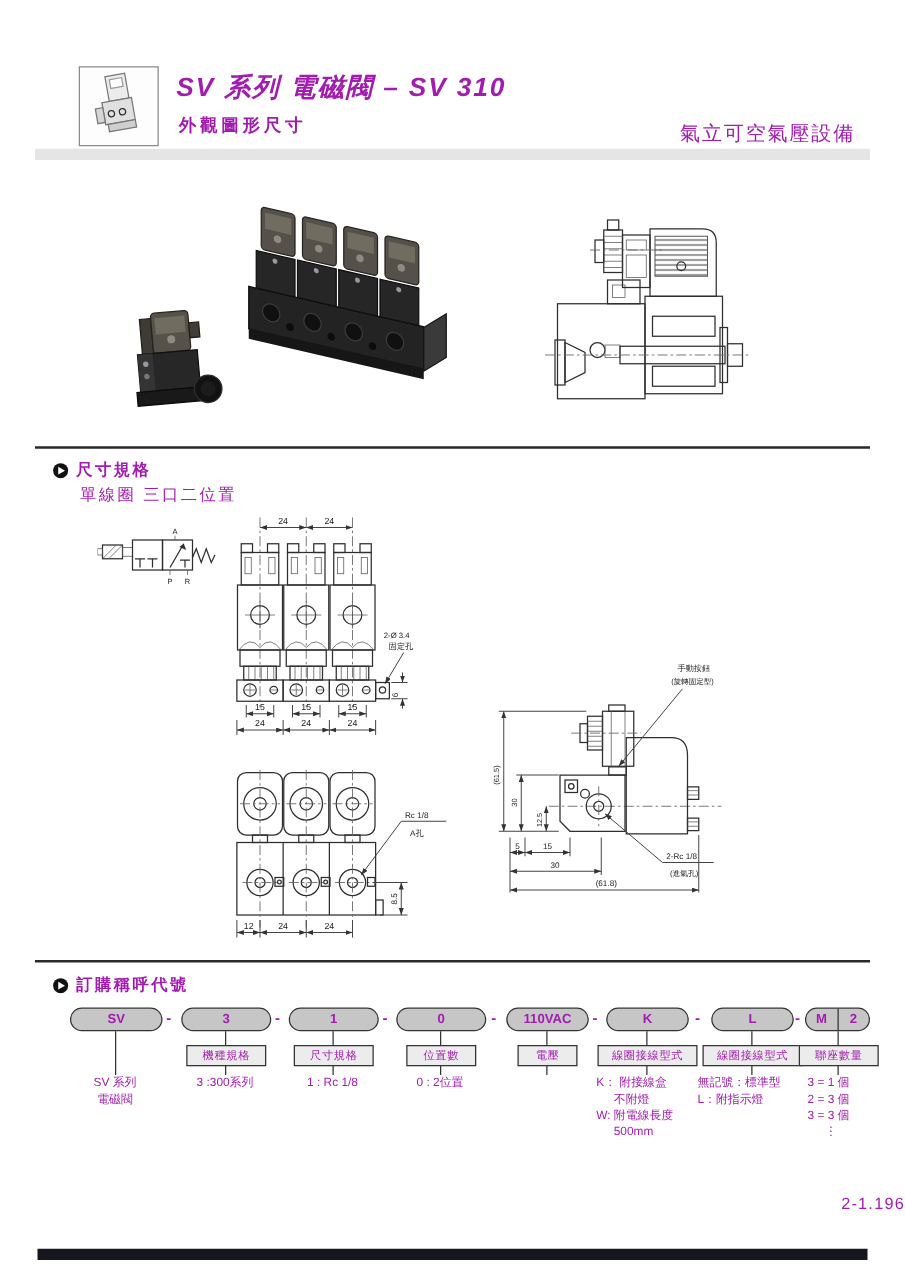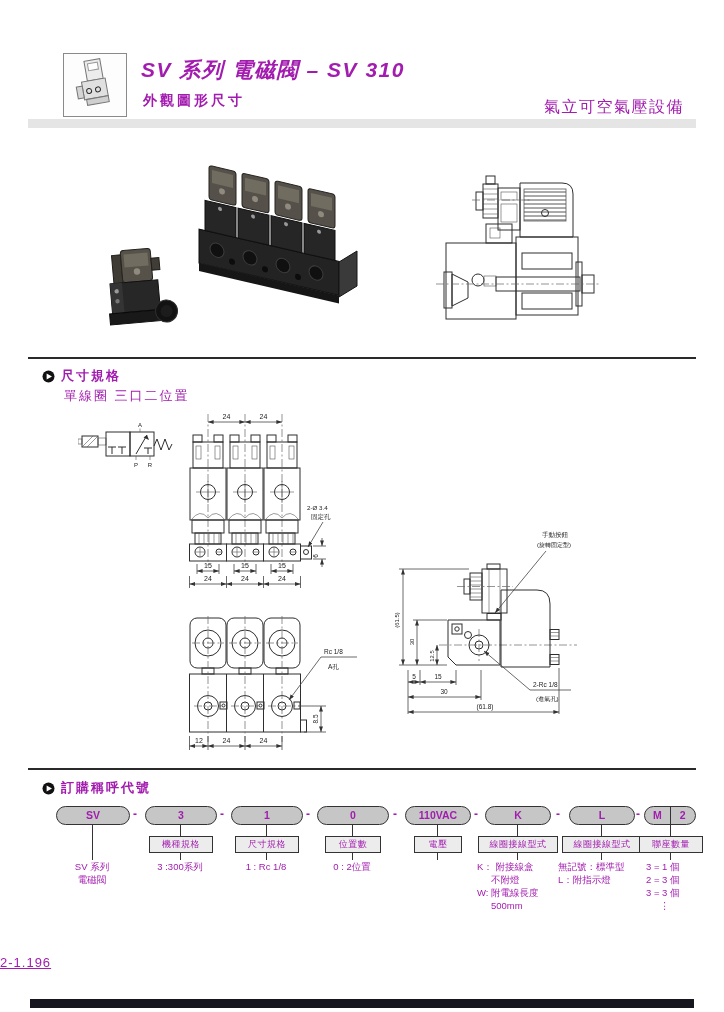--- a/index.html
+++ b/index.html
@@ -21,21 +21,21 @@
   .pill-split{display:flex;padding:0;}
   .pill-split span{flex:1;line-height:17px;}
   .pill-split span:last-child{border-left:1.2px solid #333;}
   .dash{position:absolute;top:807px;font-size:12px;font-weight:bold;}
   .vline{position:absolute;width:1px;background:#333;}
   .cat-box{position:absolute;top:836px;height:15px;border:1px solid #333;background:#ececec;
            text-align:center;font-size:9px;line-height:15px;letter-spacing:0.5px;}
   .desc{position:absolute;top:860px;font-size:9.5px;line-height:13px;}
   .desc.center{text-align:center;}
   .desc .ind{padding-left:14px;}
-  .footer{left:0;top:955px;width:724px;text-align:left;font-size:13px;letter-spacing:1px;text-decoration:underline;}
+  .footer{left:0;top:955px;width:724px;text-align:right;font-size:13px;letter-spacing:1px;}
   .bottom-bar{left:30px;top:999px;width:664px;height:9px;background:#16161f;}
   
   svg text{font-family:"Liberation Sans","DejaVu Sans",sans-serif;fill:#222;}
   .ol{stroke:#2e2e2e;stroke-width:1;fill:none;}
   .dim{stroke:#444;stroke-width:0.8;fill:none;}
   .cl{stroke:#666;stroke-width:0.7;fill:none;stroke-dasharray:8 2.5 2 2.5;}
   .thin{stroke:#555;stroke-width:0.6;fill:none;}
 </style>
 </head>
 <body>

